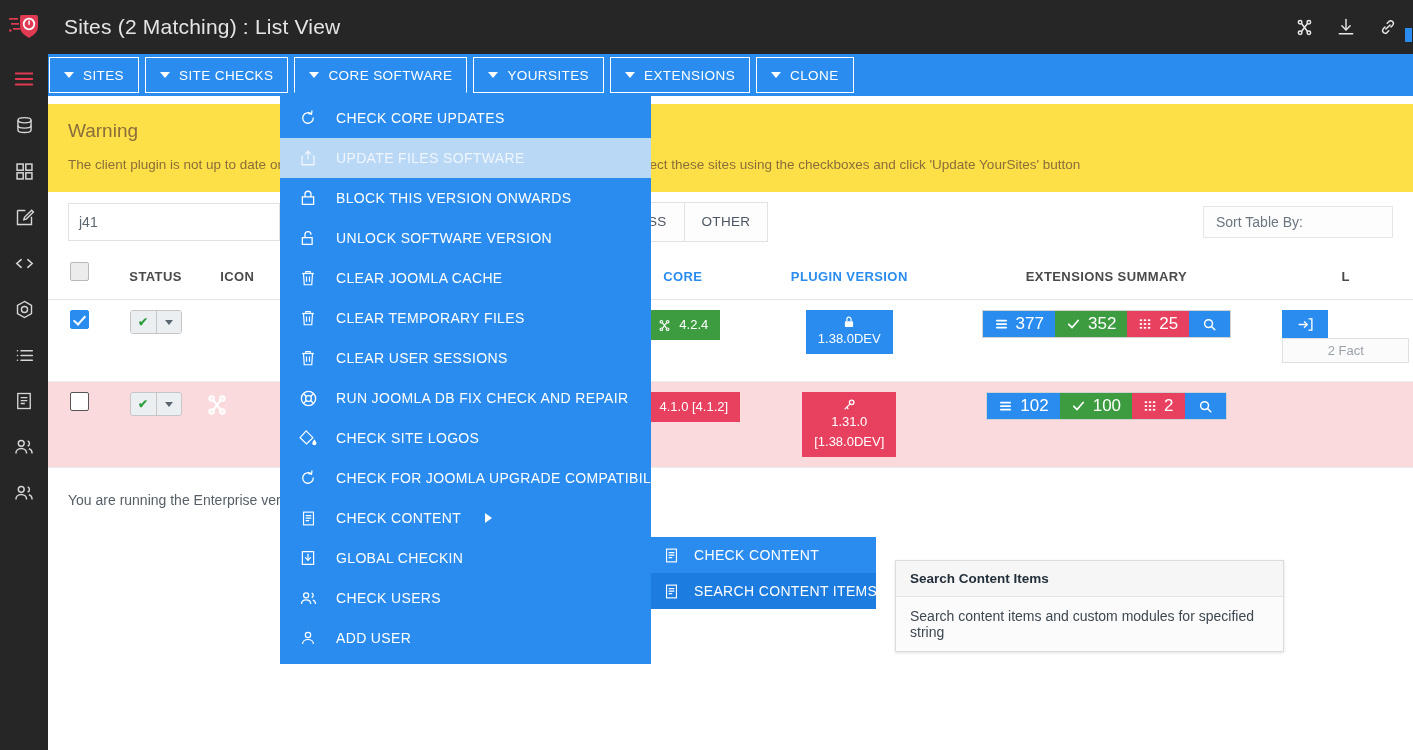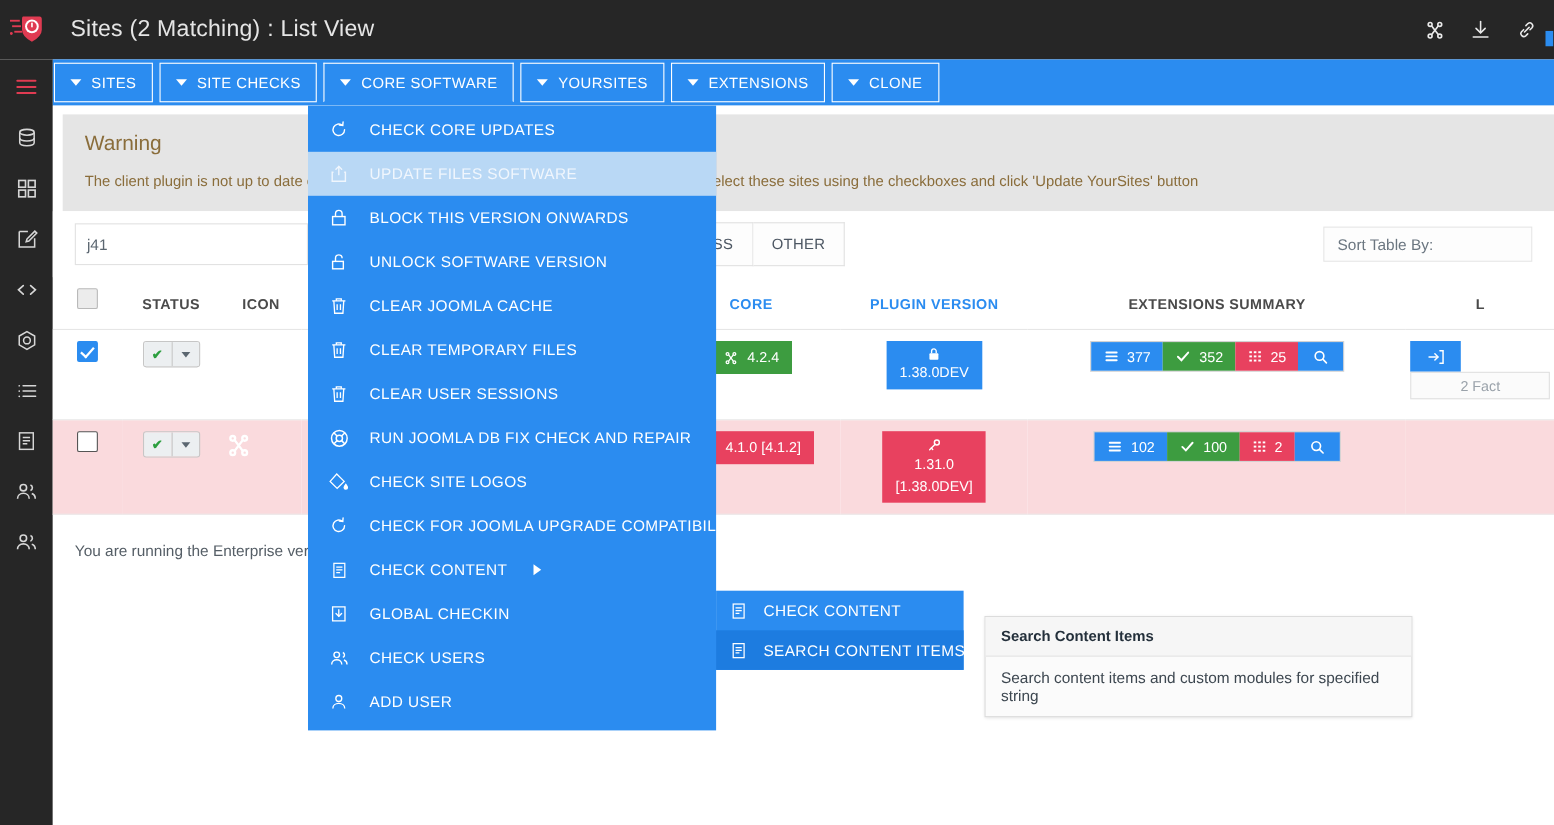--- a/index.html
+++ b/index.html
@@ -48,21 +48,21 @@
     font-size: 13.5px; letter-spacing: .4px; display: flex; align-items: center;
     gap: 9px; padding: 4px 14px; margin-right: 6px; cursor: pointer; white-space: nowrap;
   }
   .mbtn .caret { width: 0; height: 0; border-left: 5px solid transparent; border-right: 5px solid transparent; border-top: 6px solid #ffffff; }
   .mbtn.open { border-bottom-color: transparent; }
 
   
   .content { position: absolute; top: 96px; left: 48px; width: 1365px; height: 654px; background: #ffffff; }
 
   .warning {
-    margin: 8px 0 0 9px; background: #e5e5e5; border-left: 0;
+    margin: 8px 0 0 0; background: #fde047; border-left: 0;
     padding: 16px 20px 18px 20px; color: #8a6d3b;
   }
   .warning h3 { font-size: 19px; font-weight: 400; color: #8a6d3b; margin-bottom: 14px; }
   .warning p { font-size: 13.5px; color: #8a6d3b; line-height: 1.3; }
 
   .filterbar {
     display: flex; align-items: center; height: 60px; padding: 0 20px; gap: 0;
     background: #ffffff;
   }
   .search-box {
@@ -119,21 +119,21 @@
   .badge {
     display: inline-flex; flex-direction: column; align-items: center; justify-content: center;
     color: #ffffff; font-size: 13px; line-height: 1.55; padding: 5px 12px; min-width: 56px;
   }
   .badge.green { background: #3d9c40; }
   .badge.red { background: #e8415f; }
   .badge.blue { background: #2b8cf0; }
   .badge-row { display: inline-flex; align-items: center; gap: 7px; }
 
   .extsum { display: inline-flex; border: 1px solid #d2d2d2; }
-  .extsum .seg { display: flex; align-items: center; justify-content: center; gap: 7px; color: #fff; font-size: 13px; height: 26px; padding: 0 11px; cursor: pointer; }
+  .extsum .seg { display: flex; align-items: center; justify-content: center; gap: 7px; color: #fff; font-size: 17px; height: 26px; padding: 0 11px; cursor: pointer; }
   .extsum .seg.b { background: #2b8cf0; }
   .extsum .seg.g { background: #3d9c40; }
   .extsum .seg.r { background: #e8415f; }
   .extsum .seg.s { background: #2b8cf0; padding: 0 13px; }
 
   .loginbtn { width: 46px; height: 28px; background: #2b8cf0; color: #fff; display: flex; align-items: center; justify-content: center; cursor: pointer; }
   .twofa { border: 1px solid #e0e0e0; background: #fbfbfb; color: #9aa2aa; font-size: 13px; padding: 4px 8px; white-space: nowrap; }
 
   .footnote { padding: 24px 20px 0 20px; font-size: 14px; color: #555e66; }
 

